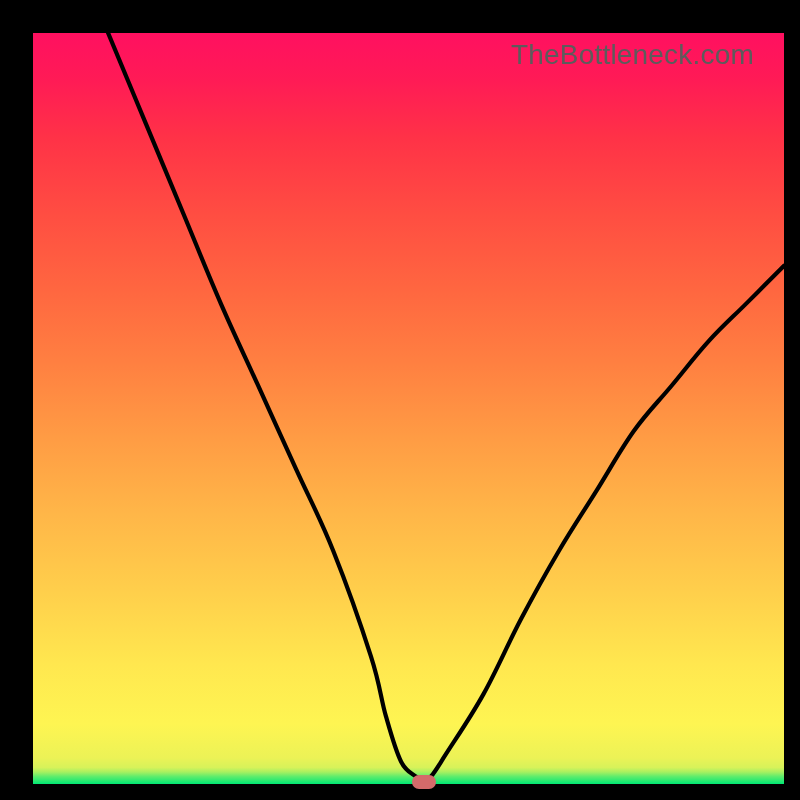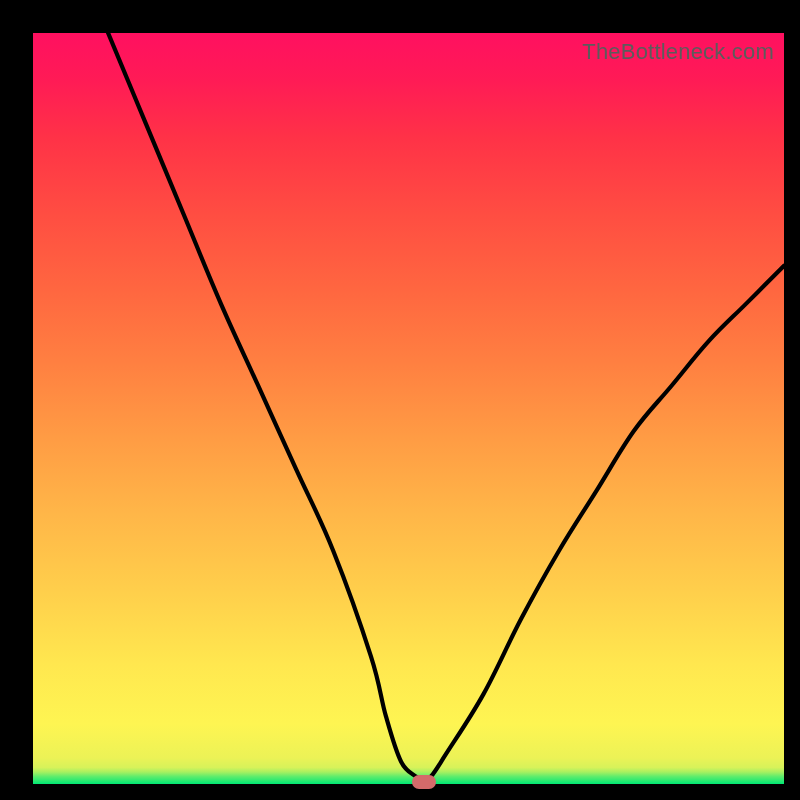--- a/index.html
+++ b/index.html
@@ -40,23 +40,23 @@
       #ff6640 66%,
       #ff4d42 76%,
       #ff3247 86%,
       #ff1a56 94%,
       #ff1060 100%
     );
   }
   .watermark {
     position: absolute;
     top: 6px;
-    right: 10px;
+    right: 30px;
     color: #5c5c5c;
-    font-size: 22px;
+    font-size: 28px;
     font-weight: 500;
     letter-spacing: 0.2px;
     user-select: none;
   }
   svg.curve {
     position: absolute;
     left: 0;
     top: 0;
     width: 751px;
     height: 751px;

